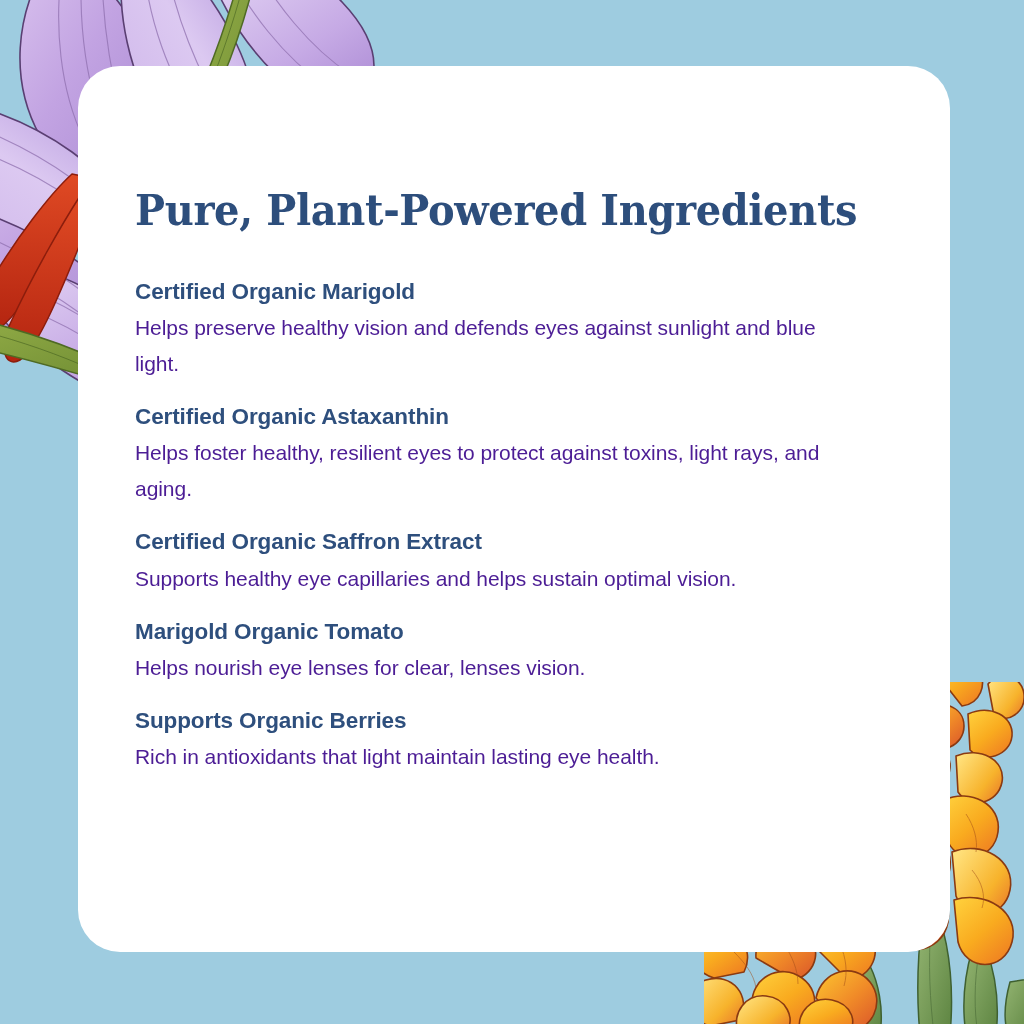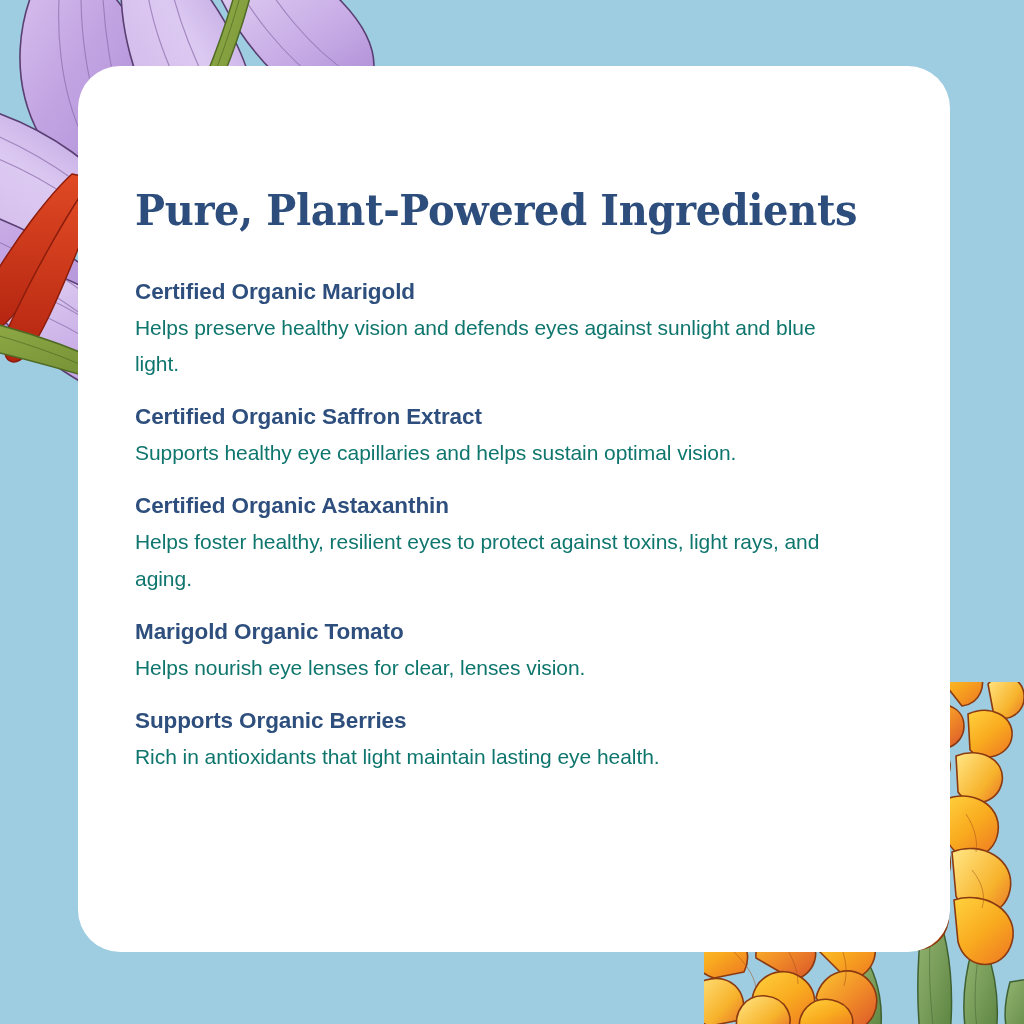--- a/index.html
+++ b/index.html
@@ -88,21 +88,21 @@
     color: #2e4f7d;
     line-height: 1.34;
     letter-spacing: -0.1px;
     margin: 0 0 3px 0;
   }
 
   .ingredient-desc {
     font-family: "Liberation Sans", sans-serif;
     font-weight: 400;
     font-size: 21px;
-    color: #0f766e;
+    color: #4c1d95;
     line-height: 1.72;
     letter-spacing: -0.05px;
     margin: 0;
     max-width: 720px;
   }
 </style>
 </head>
 <body>
 
 <div id="stage">
@@ -290,27 +290,27 @@
       <h1 id="page-title">Pure, Plant-Powered Ingredients</h1>
 
       <div>
 
         <div class="ingredient-block">
           <p class="ingredient-name">Certified Organic Marigold</p>
           <p class="ingredient-desc">Helps preserve healthy vision and defends eyes against sunlight and blue light.</p>
         </div>
 
         <div class="ingredient-block">
+          <p class="ingredient-name">Certified Organic Astaxanthin</p>
+          <p class="ingredient-desc">Helps foster healthy, resilient eyes to protect against toxins, light rays, and aging.</p>
+        </div>
+
+        <div class="ingredient-block">
           <p class="ingredient-name">Certified Organic Saffron Extract</p>
           <p class="ingredient-desc">Supports healthy eye capillaries and helps sustain optimal vision.</p>
-        </div>
-
-        <div class="ingredient-block">
-          <p class="ingredient-name">Certified Organic Astaxanthin</p>
-          <p class="ingredient-desc">Helps foster healthy, resilient eyes to protect against toxins, light rays, and aging.</p>
         </div>
 
         <div class="ingredient-block">
           <p class="ingredient-name">Marigold Organic Tomato</p>
           <p class="ingredient-desc">Helps nourish eye lenses for clear, lenses vision.</p>
         </div>
 
         <div class="ingredient-block">
           <p class="ingredient-name">Supports Organic Berries</p>
           <p class="ingredient-desc">Rich in antioxidants that light maintain lasting eye health.</p>

